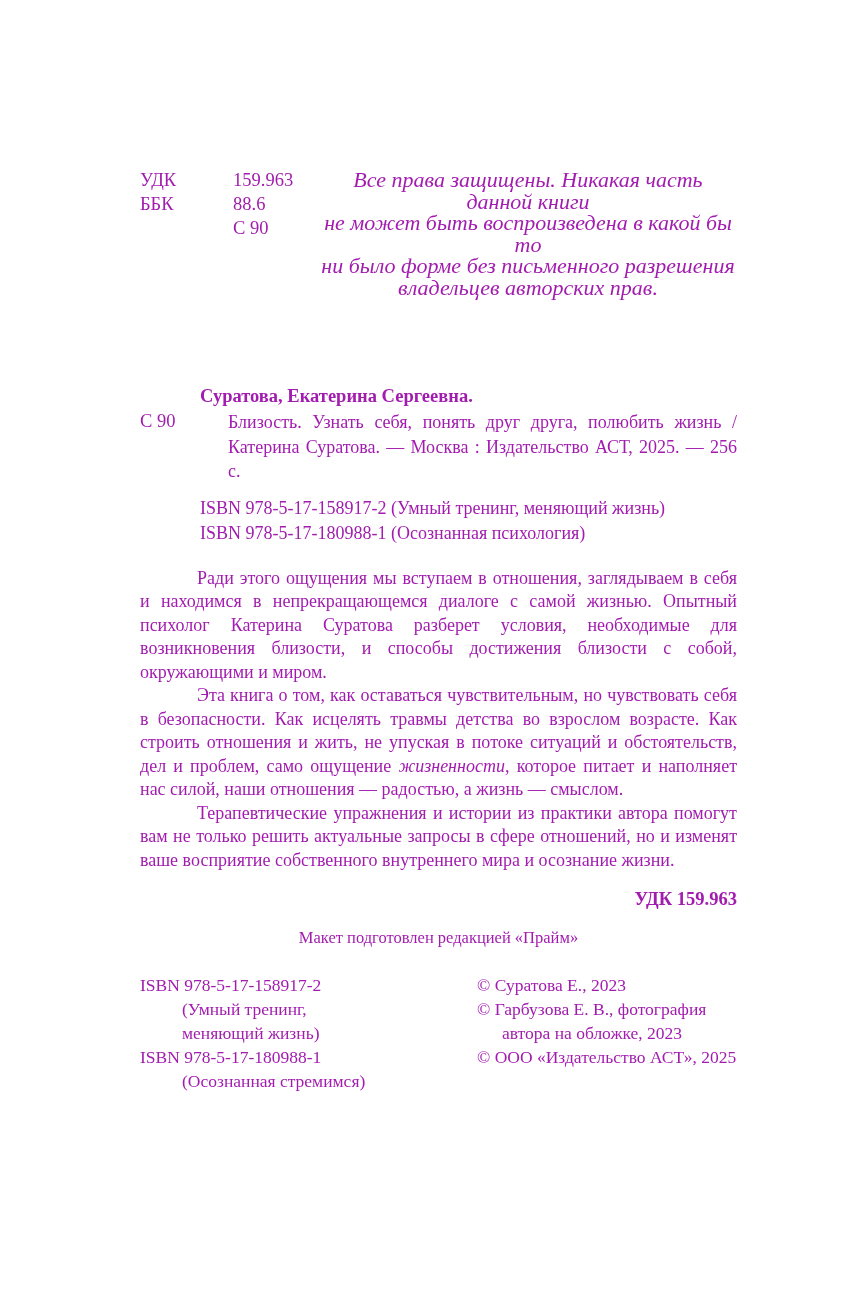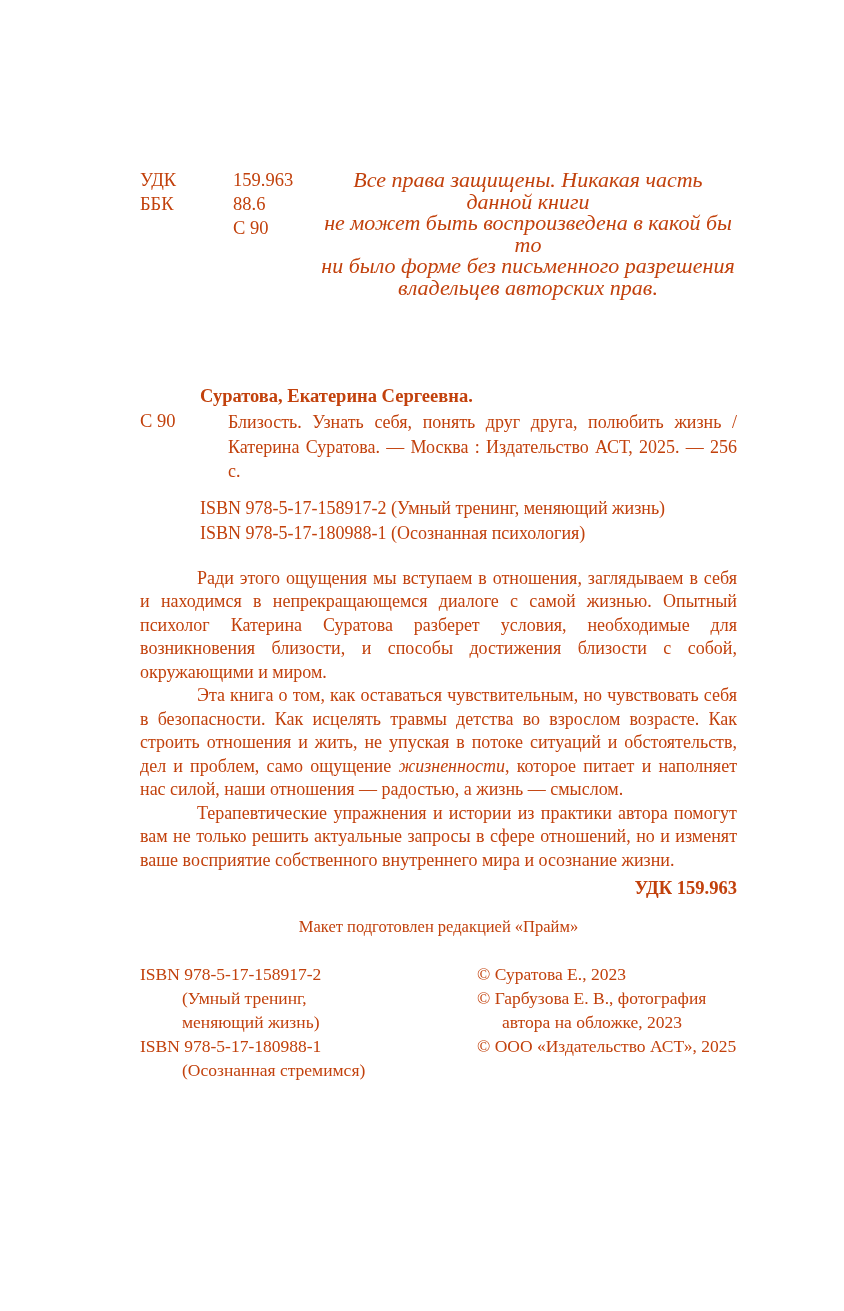--- a/index.html
+++ b/index.html
@@ -3,21 +3,21 @@
   <meta charset="utf-8">
   <style>
     * { margin: 0; padding: 0; box-sizing: border-box; }
     html, body { background: #ffffff; }
     .page {
       position: relative;
       width: 844px;
       height: 1311px;
       margin: 0 auto;
       background: #ffffff;
-      color: #c2410c;
+      color: #a21caf;
       font-family: "Liberation Serif", "DejaVu Serif", serif;
       font-size: 18px;
       line-height: 23.5px;
       padding: 168px 107px 0 140px;
       overflow: hidden;
     }
 
     
     .top-block { display: flex; justify-content: space-between; align-items: flex-start; }
     .codes { font-size: 18.5px; line-height: 24px; }
@@ -47,21 +47,21 @@
     .entry-desc { flex: 1; text-align: justify; line-height: 24.5px; }
     .isbn-block { margin-top: 12px; padding-left: 60px; line-height: 25px; }
 
     
     .annotation { margin-top: 21px; text-align: justify; }
     .annotation p { text-indent: 57px; }
     .annotation i { font-style: italic; }
 
     
     .footer-codes {
-      margin-top: 3px;
+      margin-top: 14px;
       text-align: right;
       font-weight: bold;
       font-size: 18.5px;
       line-height: 26px;
     }
     .imprint {
       margin-top: 15px;
       text-align: center;
       font-size: 16.5px;
       line-height: 22px;

